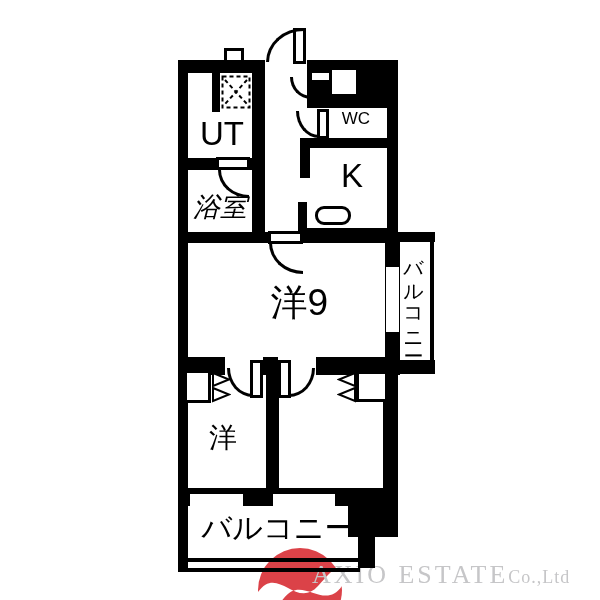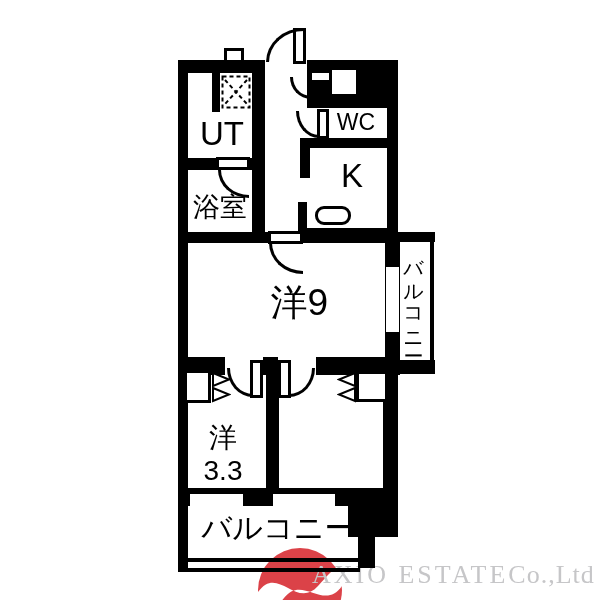--- a/index.html
+++ b/index.html
@@ -16,21 +16,21 @@
   .closet{position:absolute;background:#fff;border:3px solid #000;box-sizing:border-box;}
   .label{position:absolute;color:#000;white-space:nowrap;line-height:1.05;}
   .label.c{text-align:center;}
   .vtext{writing-mode:vertical-rl;text-orientation:mixed;letter-spacing:2px;}
   .sink{position:absolute;background:#fff;border:3px solid #000;border-radius:9px;box-sizing:border-box;}
   .rail{position:absolute;background:#000;z-index:5;}
   #logo{position:absolute;z-index:4;}
   #logo-text{position:absolute;left:312px;top:560px;z-index:4;
              font-family:"Liberation Serif","DejaVu Serif",serif;
              color:#c6c6c8;font-size:26px;letter-spacing:3px;white-space:nowrap;}
-  #logo-text .suffix{font-size:26px;letter-spacing:1px;}
+  #logo-text .suffix{font-size:18px;letter-spacing:1px;}
 </style>
 </head>
 <body>
 
 <div id="stage">
 
   <div class="wall" style="left:178px;top:60px;width:220px;height:13px;"></div>
   <div class="wall" style="left:178px;top:60px;width:10px;height:512px;"></div>
   <div class="wall" style="left:387px;top:60px;width:11px;height:183px;"></div>
   <div class="wall" style="left:212px;top:72px;width:8px;height:40px;"></div>
@@ -97,28 +97,27 @@
 
   <div class="leaf" style="left:278px;top:360px;width:13px;height:38px;"></div>
   <div class="arc br" style="left:289px;top:368px;width:26px;height:29px;"></div>
   <div class="closet" style="left:356px;top:371px;width:32px;height:31px;"></div>
   <svg class="abs" style="left:337px;top:371px;" width="20" height="33" viewBox="0 0 20 33">
     <path d="M18,2 L2,8.5 L18,15 Z" fill="#fff" stroke="#000" stroke-width="2"></path>
     <path d="M18,17 L2,23.5 L18,30 Z" fill="#fff" stroke="#000" stroke-width="2"></path>
   </svg>
 
   <div class="label" style="left:194px;top:117px;width:56px;text-align:center;font-size:33px;">UT</div>
-  <div class="label" style="left:190px;top:193px;width:60px;text-align:center;font-size:27px;">浴室</div>
-  <div class="label" style="left:330px;top:110px;width:52px;text-align:center;font-size:23px;">WC</div>
+  <div class="label" style="left:190px;top:193px;width:60px;text-align:center;font-size:27px;font-style:italic;">浴室</div>
+  <div class="label" style="left:330px;top:110px;width:52px;text-align:center;font-size:17px;">WC</div>
   <div class="label" style="left:330px;top:159px;width:44px;text-align:center;font-size:33px;">K</div>
   <div class="label" style="left:250px;top:284px;width:78px;text-align:right;font-size:37px;">洋9</div>
   <div class="label vtext" style="left:403px;top:246px;height:112px;font-size:20px;">バルコニー</div>
   <div class="label c" style="left:188px;top:421px;width:70px;font-size:28px;line-height:33px;">
     <div>洋</div>
-    <div>3.3</div>
   </div>
   <div class="label" style="left:198px;top:512px;width:160px;text-align:center;font-size:30px;">バルコニー</div>
 
   <svg id="logo" style="left:256px;top:546px;opacity:.88;" width="88" height="88" viewBox="0 0 88 88">
     <circle cx="44" cy="44" r="42" fill="#d7282f"></circle>
     <path d="M6,62 A42,42 0 0 0 44,86 L44,68 A30,30 0 0 1 16,52 Z" fill="#8a1b21"></path>
     <path d="M2,46 C22,18 40,64 62,40 C72,29 80,18 86,22 L86,40 C68,66 46,28 28,52 C18,65 8,64 2,56 Z" fill="#fff"></path>
   </svg>
   <div id="logo-text">
     <span>AXIO ESTATE</span><span class="suffix">Co.,Ltd</span>

